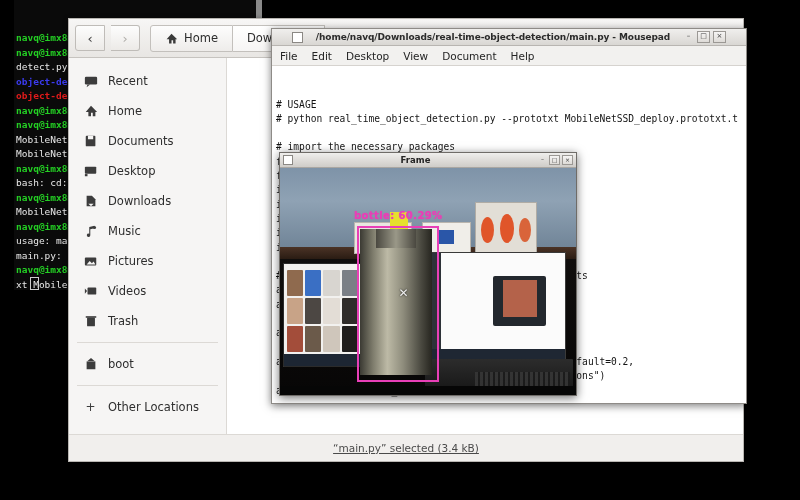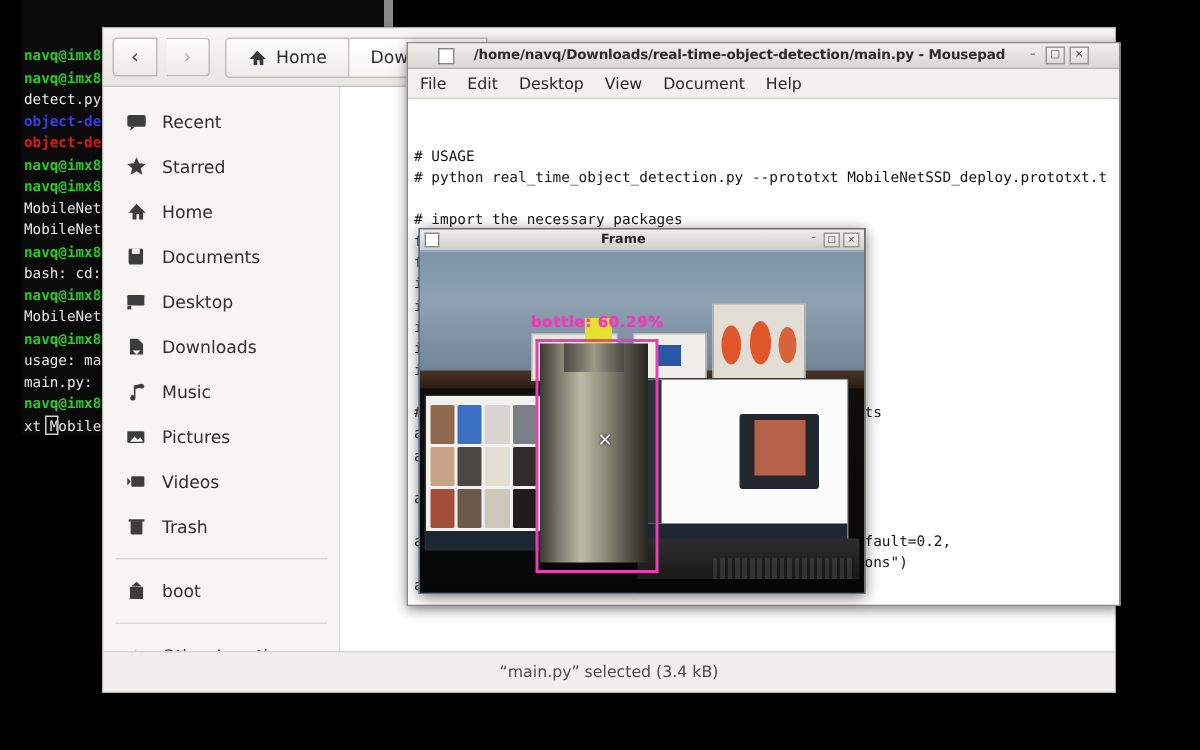--- a/index.html
+++ b/index.html
@@ -38,21 +38,21 @@
   .side-item{height:30px;display:flex;align-items:center;gap:10px;padding-left:14px;font-size:11.5px;color:#2e2e2e;}
   .side-ico{width:15px;height:15px;display:flex;align-items:center;justify-content:center;color:#3c3c3c;font-size:12px;}
   .side-sep{height:1px;background:#dcd9d5;margin:6px 8px;}
   #naut-main{flex:1 1 auto;background:#ffffff;position:relative;padding:10px 0 0 10px;}
   .file-tile{width:78px;display:flex;flex-direction:column;align-items:center;gap:4px;}
   .file-ico{width:38px;height:46px;background:linear-gradient(#fbfbfb,#e7e6e4);border:1px solid #c9c6c2;border-radius:2px;
             display:flex;flex-direction:column;justify-content:center;gap:3px;padding:4px 5px;box-sizing:border-box;}
   .file-ico b{display:block;height:3px;background:#dcdad7;border-radius:1px;}
   .file-lbl{font-size:10px;color:#2b2b2b;text-align:center;line-height:12px;word-break:break-all;}
   #naut-status{flex:0 0 auto;height:26px;background:#f1efed;border-top:1px solid #dcd9d5;
-               display:flex;align-items:center;justify-content:center;font-size:10.5px;color:#4a4a4a;}
+               display:flex;align-items:center;justify-content:center;font-size:10.5px;color:#4a4a4a;text-decoration:underline;}
 
   
   #mousepad{position:absolute;left:271px;top:28px;width:476px;height:376px;background:#f2f1ef;
             border:1px solid #8e8b87;box-shadow:0 2px 8px rgba(0,0,0,.5);box-sizing:border-box;
             display:flex;flex-direction:column;}
   #mp-title{height:16px;flex:0 0 auto;background:linear-gradient(#f0efed,#d9d7d3);border-bottom:1px solid #b8b5b1;
             display:flex;align-items:center;padding:0 20px;}
   #mp-title .mp-ico{width:9px;height:9px;border:1px solid #8b8884;background:#ffffff;}
   #mp-title .mp-name{flex:1;text-align:center;font-size:9px;font-weight:bold;color:#2b2b2b;
                      font-family:"DejaVu Sans",sans-serif;letter-spacing:-.1px;}
@@ -61,21 +61,21 @@
                  font-size:7px;line-height:9px;text-align:center;color:#3a3a3a;}
   .mp-ctrls span.nb{border:none;background:none;}
   #mp-menu{height:19px;flex:0 0 auto;background:#f2f1ef;border-bottom:1px solid #d6d3cf;display:flex;align-items:center;
            padding-left:8px;gap:14px;font-size:10.5px;color:#242424;}
   #mp-text{flex:1 1 auto;position:relative;background:#ffffff;overflow:hidden;
            font-family:"DejaVu Sans Mono",monospace;font-size:9.6px;line-height:14.3px;
            color:#141414;padding:3px 0 0 4px;white-space:pre;box-sizing:border-box;}
   #mp-text .cl{height:14.3px;overflow:hidden;}
 
   
-  #frame{position:absolute;left:279px;top:152px;width:298px;height:244px;background:#3b82f6;
+  #frame{position:absolute;left:279px;top:152px;width:298px;height:244px;background:#eab308;
          border:1px solid #6f6c68;box-shadow:0 2px 9px rgba(0,0,0,.55);box-sizing:border-box;
          display:flex;flex-direction:column;}
   #fr-title{height:14px;flex:0 0 auto;background:linear-gradient(#efeeec,#cfccc8);border-bottom:1px solid #a9a6a2;
             display:flex;align-items:center;padding:0 3px;}
   #fr-title .fr-ico{width:8px;height:8px;border:1px solid #8b8884;background:#fff;}
   #fr-title .fr-name{flex:1;text-align:center;font-size:8.5px;font-weight:bold;color:#242424;}
   .fr-ctrls{display:flex;gap:2px;}
   .fr-ctrls span{width:9px;height:8px;border:1px solid #9b9894;background:linear-gradient(#f6f5f4,#dedbd7);
                  font-size:6px;line-height:7px;text-align:center;color:#3a3a3a;}
   .fr-ctrls span.nb{border:none;background:none;}
@@ -158,28 +158,20 @@
                 <svg width="14" height="14" viewBox="0 0 16 16">
                   <rect x="1" y="3" width="14" height="9" rx="1.5" fill="#3c3c3c"></rect>
                   <path d="M4 12l-1 3 4-3z" fill="#3c3c3c"></path>
                 </svg>
               </span>
               <span>Recent</span>
             </div>
             <div class="side-item">
               <span class="side-ico">
                 <svg width="14" height="14" viewBox="0 0 16 16">
-                  <path d="M8 1l2 4.5 5 .5-3.7 3.3 1.1 4.9L8 11.7 3.6 14.2l1.1-4.9L1 6l5-.5z" fill="#3c3c3c"></path>
-                </svg>
-              </span>
-              <span>Starred</span>
-            </div>
-            <div class="side-item">
-              <span class="side-ico">
-                <svg width="14" height="14" viewBox="0 0 16 16">
                   <path d="M2 9h3v5h3V10h2v4h3V9h2L8 2z" fill="#3c3c3c"></path>
                 </svg>
               </span>
               <span>Home</span>
             </div>
             <div class="side-item">
               <span class="side-ico">
                 <svg width="14" height="14" viewBox="0 0 16 16">
                   <rect x="2" y="2" width="11" height="12" rx="1" fill="#3c3c3c"></rect>
                   <rect x="4.5" y="2" width="6" height="4" fill="#f6f5f4"></rect>

